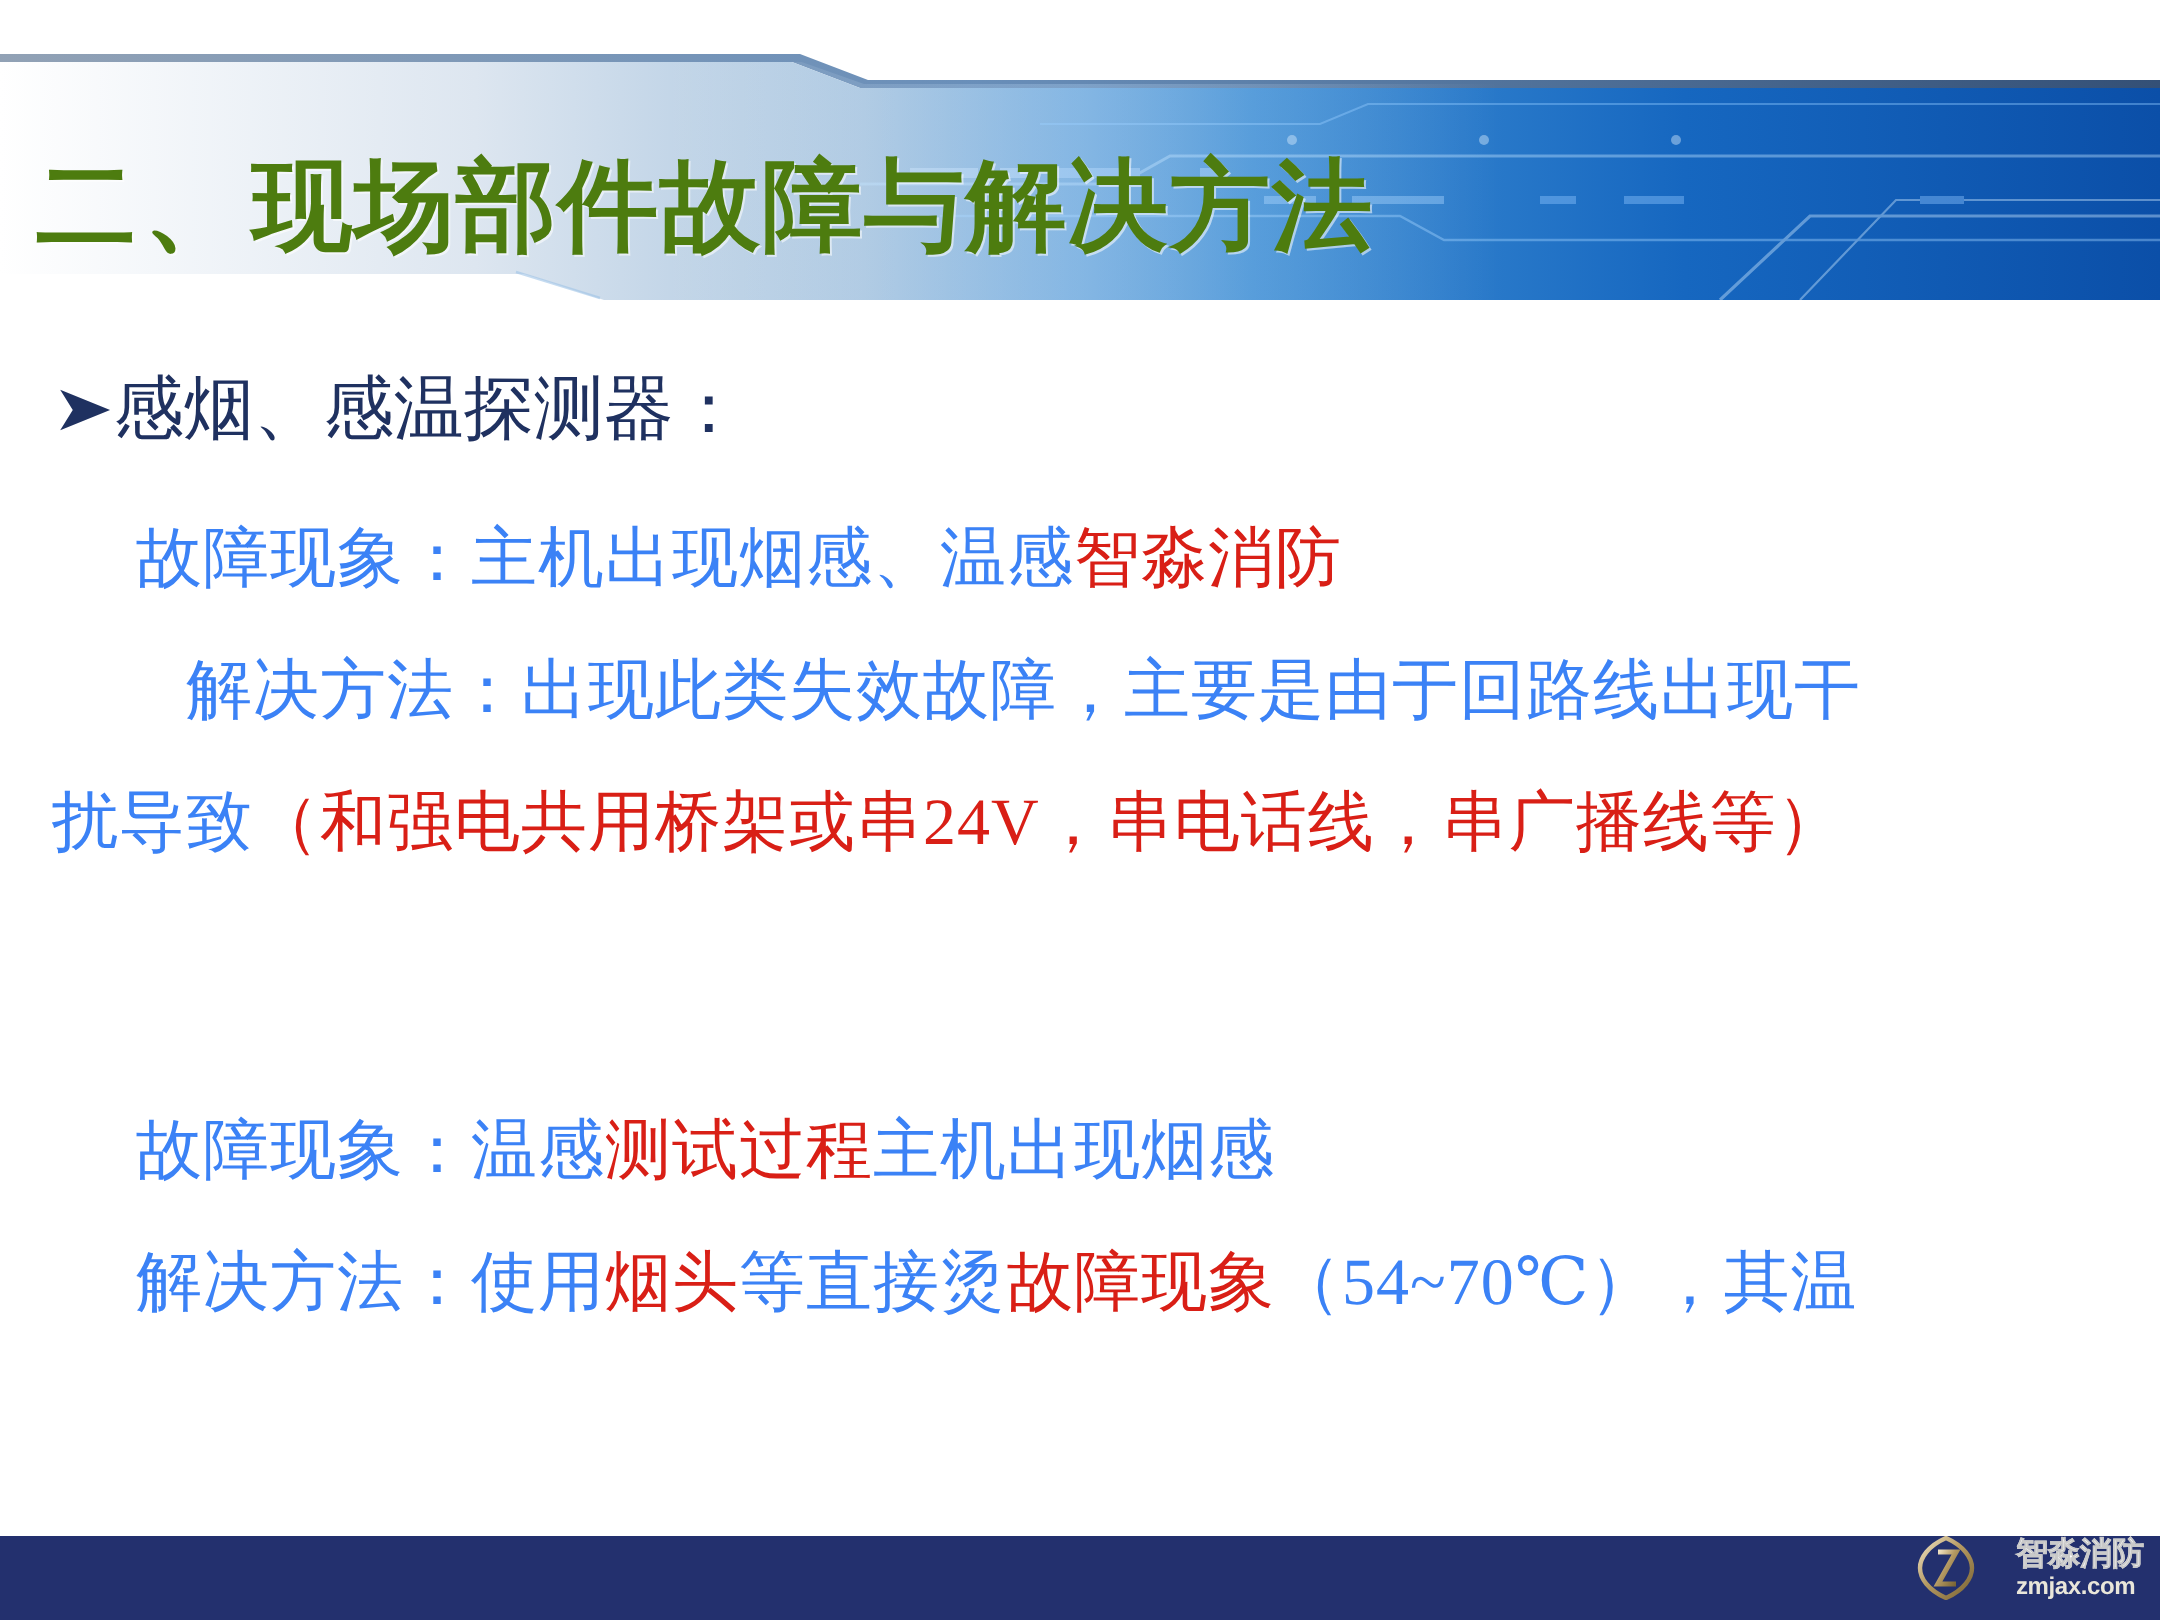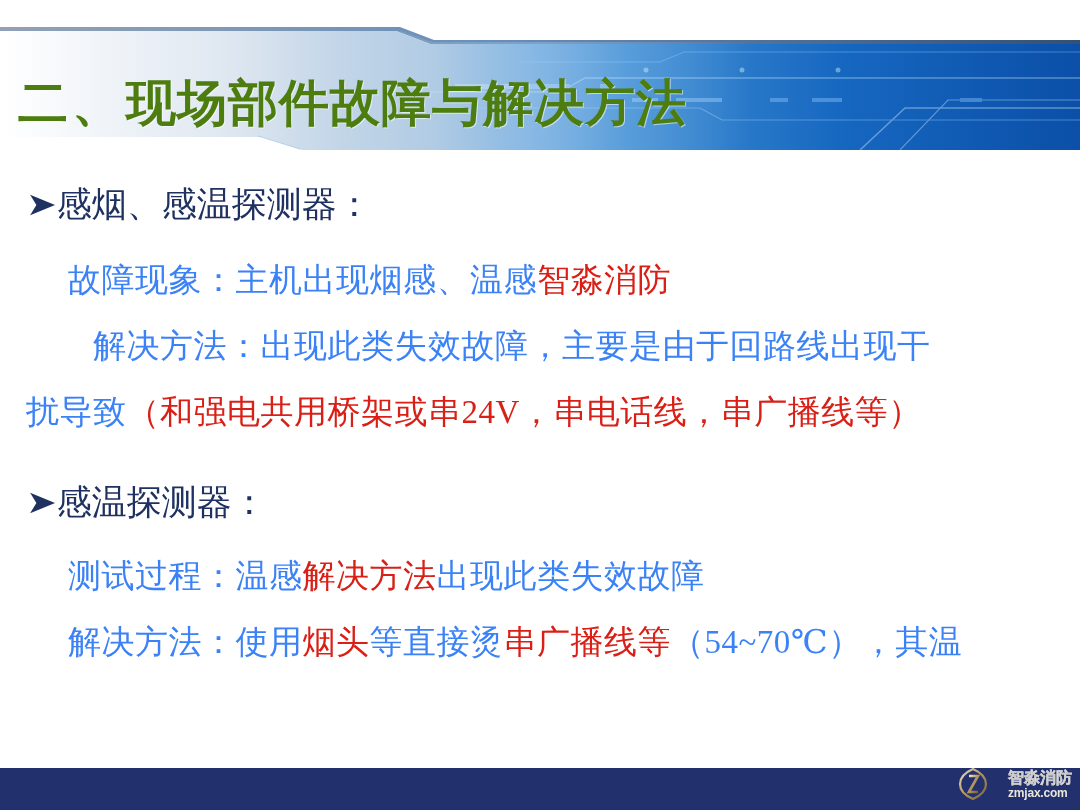--- a/index.html
+++ b/index.html
@@ -241,30 +241,27 @@
     </div>
 
     <div class="body-line indent" style="top:166px;margin-left:25px;">
       <span class="txt-purple">解决方法：出现此类失效故障，主要是由于回路线出现干</span>
     </div>
 
     <div class="body-line hang" style="top:232px;">
       <span class="txt-purple">扰导致</span><span class="txt-red">（和强电共用桥架或串24V，串电话线，串广播线等）</span>
     </div>
 
-    <div class="bullet-line" style="top:322px;">
-      <span class="bullet-arrow">➤</span><span>感温探测器：</span>
-    </div>
 
     <div class="body-line indent" style="top:396px;">
-      <span class="txt-purple">测试过程：温感</span><span class="txt-red">解决方法</span><span class="txt-purple">出现此类失效故障</span>
+      <span class="txt-purple">故障现象：温感</span><span class="txt-red">测试过程</span><span class="txt-purple">主机出现烟感</span>
     </div>
 
     <div class="body-line indent" style="top:462px;">
-      <span class="txt-purple">解决方法：使用</span><span class="txt-red">烟头</span><span class="txt-purple">等直接烫</span><span class="txt-red">串广播线等</span><span class="txt-purple">（54~70℃），其温</span>
+      <span class="txt-purple">解决方法：使用</span><span class="txt-red">烟头</span><span class="txt-purple">等直接烫</span><span class="txt-red">故障现象</span><span class="txt-purple">（54~70℃），其温</span>
     </div>
 
 
   </div>
 
   <div class="footer-bar">
     <svg class="footer-svg" width="1080" height="68" viewBox="0 0 1080 68">
       <path d="M0,26 L1115,26 L1162,-4 L1080,-4 L1080,68 L0,68 Z" fill="#23306E"></path>
       <path d="M0,26 L1145,26 L1190,-6 L1080,-6 L1080,68 L0,68 Z" fill="#23306E"></path>
       <path d="M0,26 L1130,26 L1080,68 L0,68 Z" fill="#23306E"></path>

